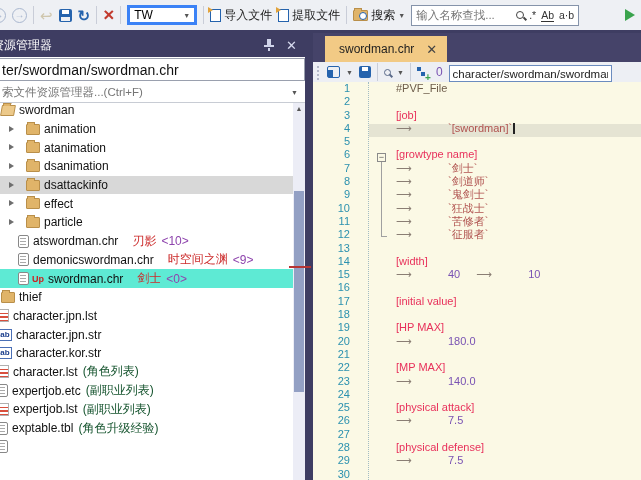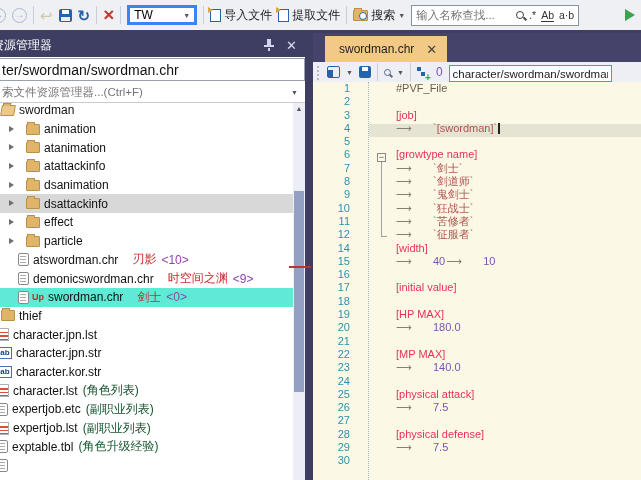--- a/index.html
+++ b/index.html
@@ -112,21 +112,21 @@
   .addr { height:17px; width:163px; }
   .addr input { width:100%; height:100%; border:1px solid #6b8cbf; font-size:11.5px; padding:0 3px; color:#222;
                 outline:none; font-family:"Liberation Sans",sans-serif; background:#fff; }
 
   #code { position:absolute; left:313px; top:82px; width:328px; height:398px; background:#fbf9e5; overflow:hidden; }
   .dotline { position:absolute; left:55px; top:0; bottom:0; width:0; border-left:1px dotted #a3bcc3; z-index:2; }
   .curline { position:absolute; left:56px; right:0; height:13.3px; background:#e5e4d3; z-index:0; }
   .cl { position:relative; display:flex; height:13.3px; line-height:13.4px; font-size:11px; z-index:1; }
   .cl .num { width:37px; text-align:right; color:#2b91af; flex:none; }
   .cl .body { padding-left:46px; white-space:nowrap; }
-  .tk { margin-left:1px; }
+  .tk { margin-left:16px; }
   .tk:first-child { margin-left:0; }
   .tk-arrow { display:inline-block; width:36px; color:#8a7e74; }
   .tk-hdr { color:#e8315b; }
   .tk-str { color:#b0524f; }
   .tk-num { color:#7952b3; }
   .tk-pvf { color:#6d5c4a; font-weight:normal; }
   .tk-caret { display:inline-block; width:1.5px; height:11px; background:#222; vertical-align:-2px; margin-left:1px; }
   .foldbox { position:absolute; left:64px; width:9px; height:9px; border:1px solid #8a8a8a; background:#fbf9e5;
              color:#555; font-size:9px; line-height:6px; text-align:center; z-index:3; }
   .foldguide { position:absolute; left:68px; width:6px; border-left:1px solid #a0a0a0; border-bottom:1px solid #a0a0a0; z-index:2; }
@@ -204,25 +204,20 @@
         <span class="tlabel">animation</span>
       </div>
       <div class="trow">
         <span class="expander"></span>
         <span class="ic-folder" style="margin-left: 26px;"></span>
         <span class="tlabel">atanimation</span>
       </div>
       <div class="trow">
         <span class="expander"></span>
         <span class="ic-folder" style="margin-left: 26px;"></span>
-        <span class="tlabel">atattackinfo</span>
-      </div>
-      <div class="trow">
-        <span class="expander"></span>
-        <span class="ic-folder" style="margin-left: 26px;"></span>
         <span class="tlabel">dsanimation</span>
       </div>
       <div class="trow hover">
         <span class="expander"></span>
         <span class="ic-folder" style="margin-left: 26px;"></span>
         <span class="tlabel">dsattackinfo</span>
       </div>
       <div class="trow">
         <span class="expander"></span>
         <span class="ic-folder" style="margin-left: 26px;"></span>
@@ -369,20 +364,24 @@
       </div>
       <div class="cl">
         <span class="num">11</span>
         <span class="body"><span class="tk tk-arrow">⟶</span><span class="tk tk-str">`苦修者`</span></span>
       </div>
       <div class="cl">
         <span class="num">12</span>
         <span class="body"><span class="tk tk-arrow">⟶</span><span class="tk tk-str">`征服者`</span></span>
       </div>
       <div class="cl">
+        <span class="num">13</span>
+        <span class="body"></span>
+      </div>
+      <div class="cl">
         <span class="num">14</span>
         <span class="body"><span class="tk tk-hdr">[width]</span></span>
       </div>
       <div class="cl">
         <span class="num">15</span>
         <span class="body"><span class="tk tk-arrow">⟶</span><span class="tk tk-num">40</span><span class="tk tk-arrow">⟶</span><span class="tk tk-num">10</span></span>
       </div>
       <div class="cl">
         <span class="num">16</span>
         <span class="body"></span>

